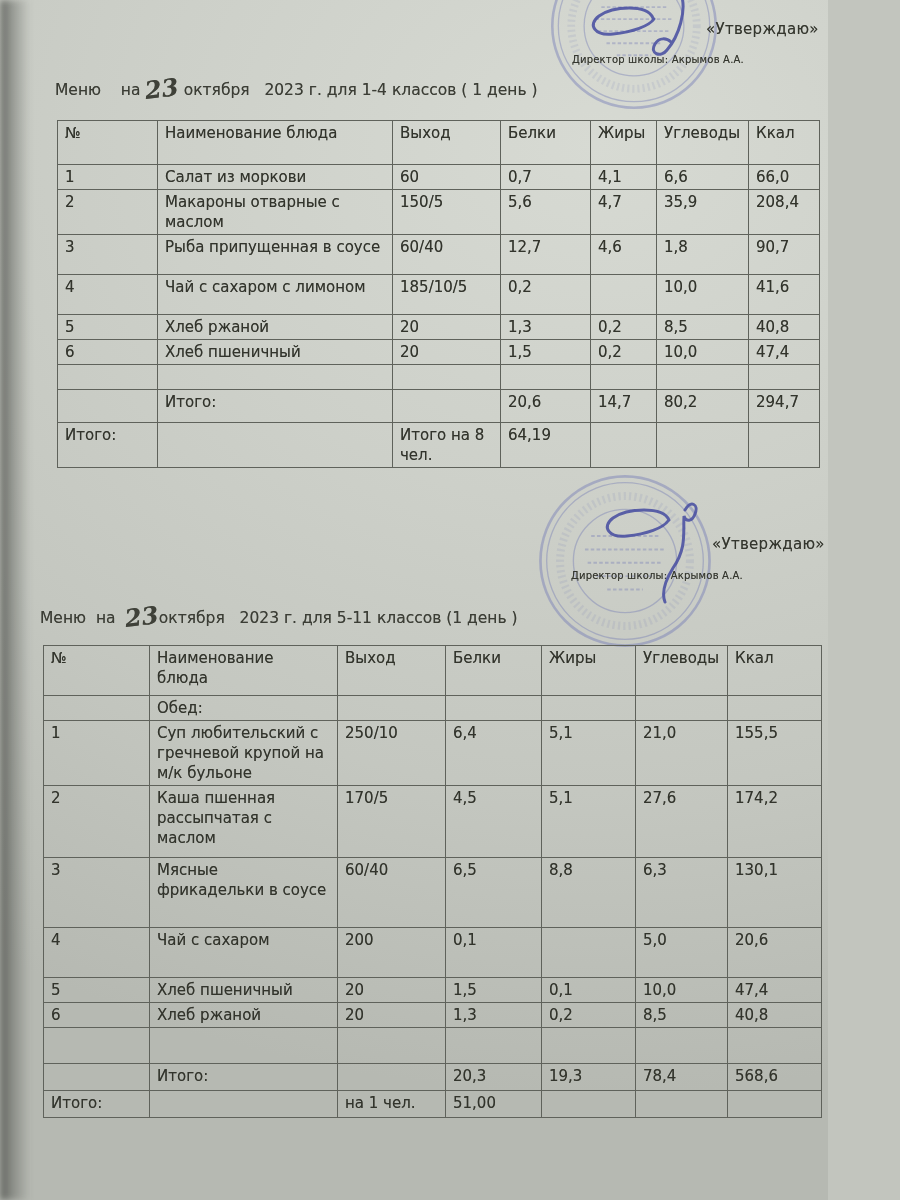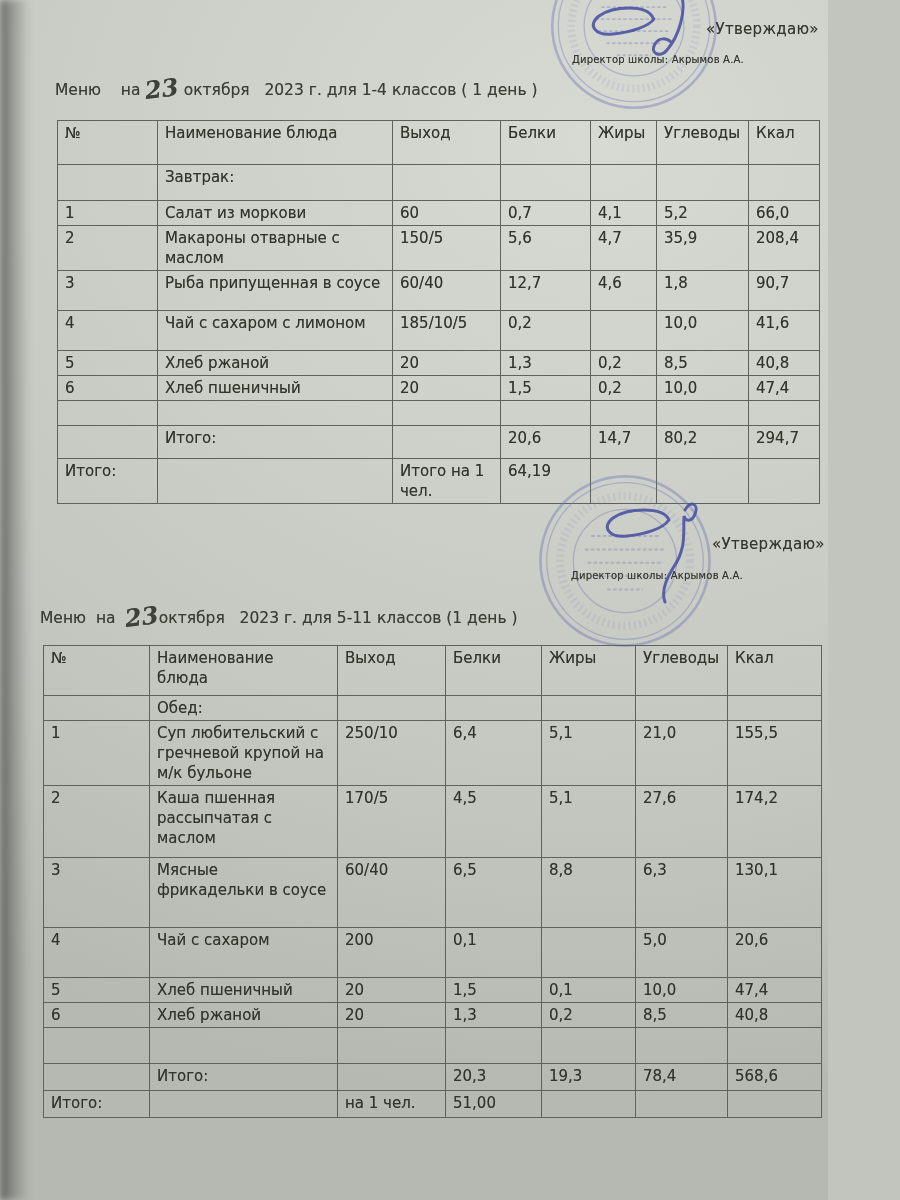--- a/index.html
+++ b/index.html
@@ -107,36 +107,27 @@
           <th class="h-num">№</th>
           <th class="h-dish">Наименование блюда</th>
           <th class="h-output">Выход</th>
           <th class="h-protein">Белки</th>
           <th class="h-fat">Жиры</th>
           <th class="h-carbs">Углеводы</th>
           <th class="h-kcal">Ккал</th>
         </tr>
       </thead>
       <tbody>
-        <tr style="height: 36px;">
-          <td></td>
-          <td>Завтрак:</td>
-          <td></td>
-          <td></td>
-          <td></td>
-          <td></td>
-          <td></td>
-        </tr>
         <tr style="height: 24px;">
           <td>1</td>
           <td>Салат из  моркови</td>
           <td>60</td>
           <td>0,7</td>
           <td>4,1</td>
-          <td>5,2</td>
+          <td>6,6</td>
           <td>66,0</td>
         </tr>
         <tr style="height: 44px;">
           <td>2</td>
           <td>Макароны отварные с маслом</td>
           <td>150/5</td>
           <td>5,6</td>
           <td>4,7</td>
           <td>35,9</td>
           <td>208,4</td>
@@ -191,21 +182,21 @@
           <td class="center">Итого:</td>
           <td></td>
           <td>20,6</td>
           <td>14,7</td>
           <td>80,2</td>
           <td>294,7</td>
         </tr>
         <tr style="height: 42px;">
           <td>Итого:</td>
           <td></td>
-          <td>Итого на 1 чел.</td>
+          <td>Итого на 8 чел.</td>
           <td>64,19</td>
           <td></td>
           <td></td>
           <td></td>
         </tr>
       </tbody>
     </table>
 
   <svg id="stamp2" class="stamp" viewBox="0 0 200 200">
     <g fill="none" stroke="#6d74b4">

